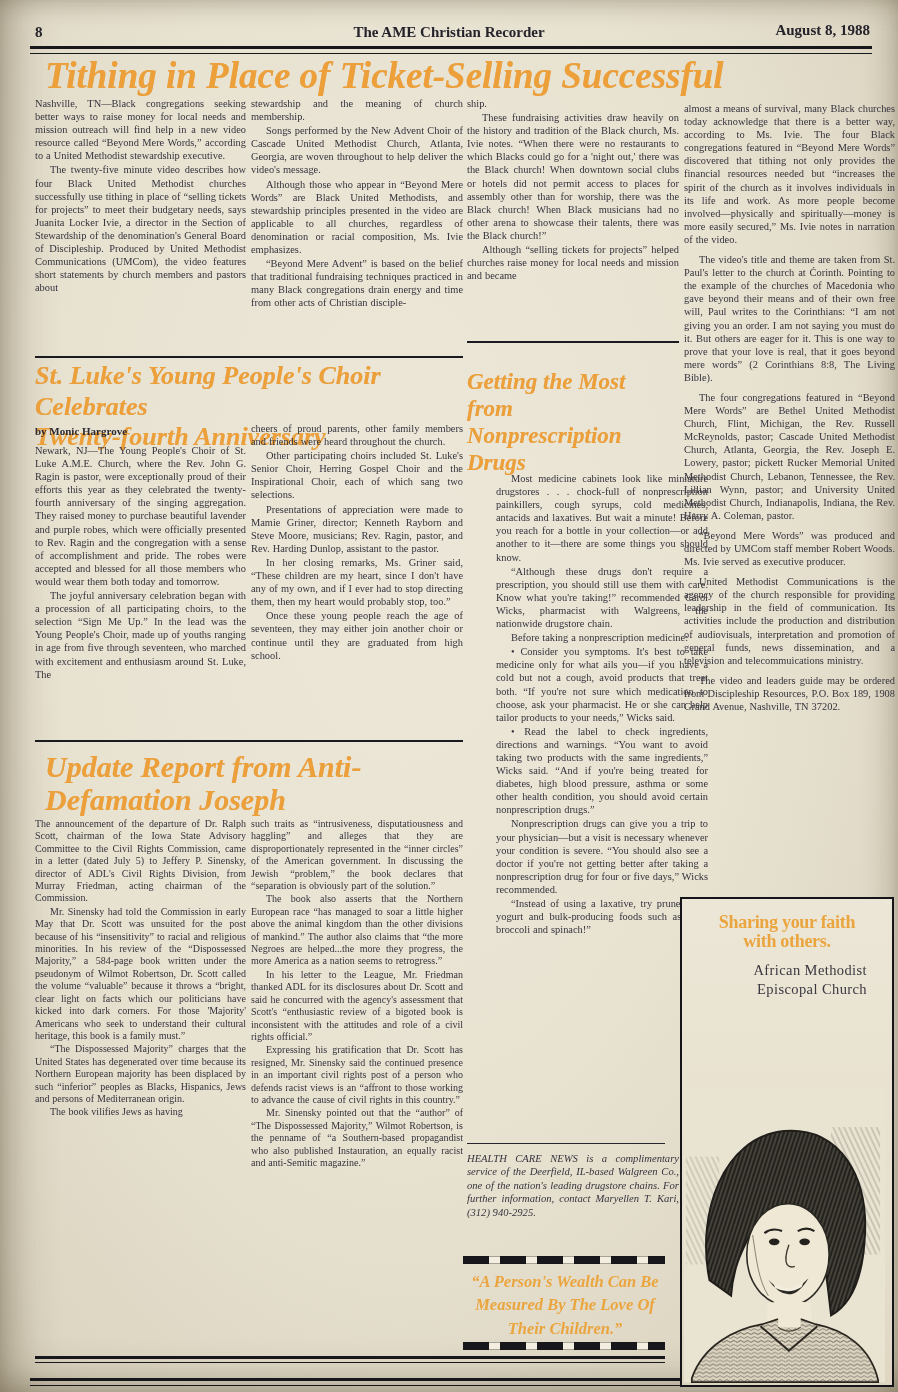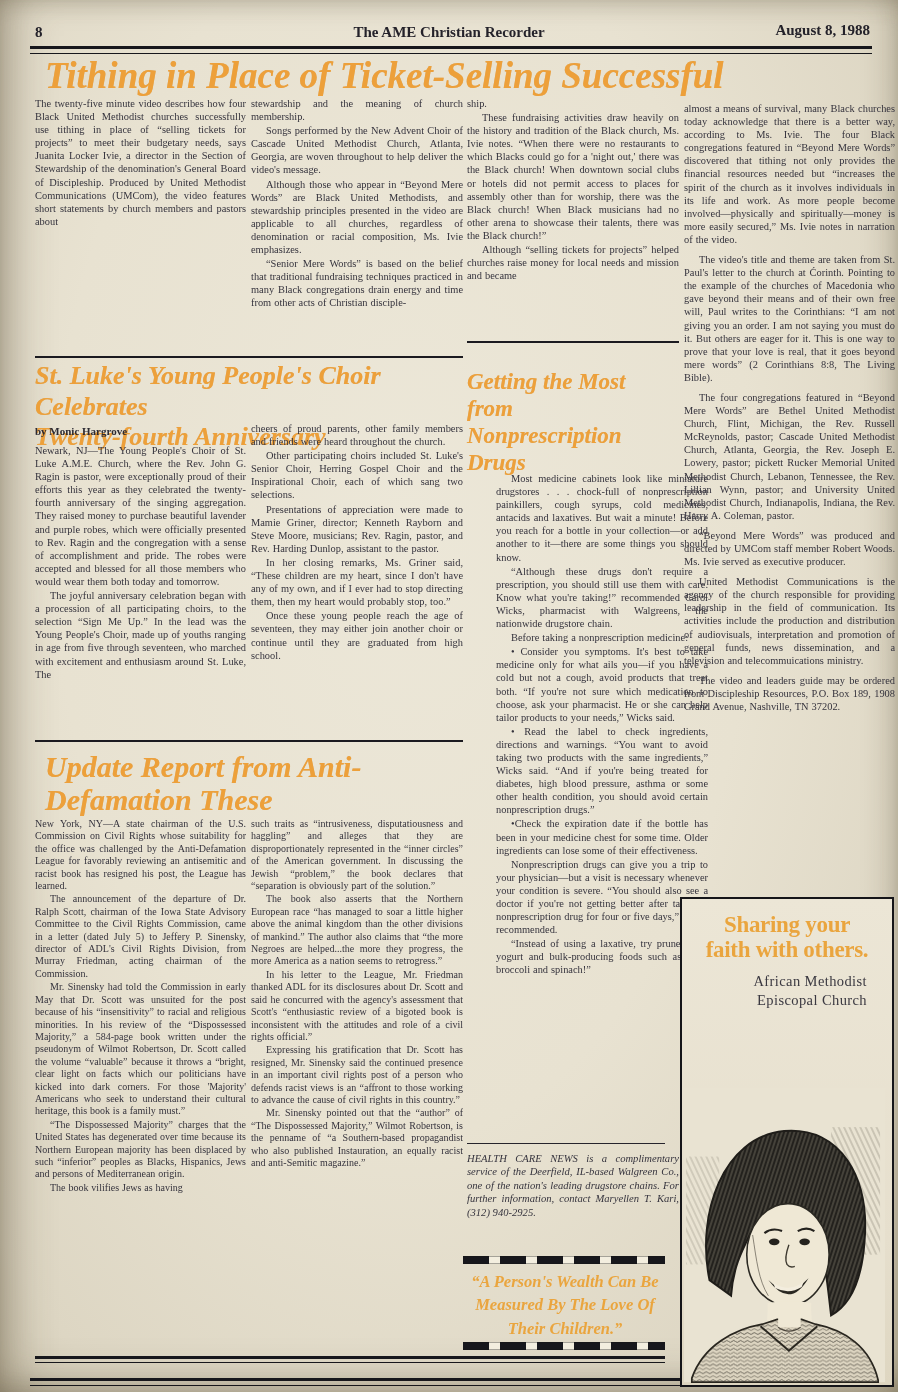--- a/index.html
+++ b/index.html
@@ -33,44 +33,45 @@
   .body-col.indent-all p:first-child{text-indent:15px;}
   .body-col.spread p{margin-bottom:7px;}
   .body-col.small{font-size:10px;line-height:12.4px;}
   .footnote{font-size:10.6px;line-height:13.4px;font-style:italic;text-align:justify;color:#35333d;}
   
   .dash-bar{height:6px;background:repeating-linear-gradient(90deg,#17171c 0 26px,#f3eedf 26px 37px);
     border-top:1px solid rgba(20,20,20,.35);border-bottom:1px solid rgba(20,20,20,.35);}
   .pull-quote{font-size:16.5px;font-weight:700;font-style:italic;color:#eaa53e;text-align:center;line-height:1.42;}
   
   #ad-box{border:2.5px solid #151519;background:linear-gradient(180deg,#ece6d6 0%,#e6dfcd 70%,#ded6c1 100%);}
-  .ad-heading{font-size:23px;line-height:1.08;color:#eaa53e;font-weight:600;text-align:center;letter-spacing:-.3px;}
+  .ad-heading{font-size:18px;line-height:1.08;color:#eaa53e;font-weight:600;text-align:center;letter-spacing:-.3px;}
   .ad-org{font-size:14.5px;line-height:1.3;color:#3a3840;text-align:right;letter-spacing:.4px;}
 </style>
 </head>
 <body>
 
 <div id="page">
 
   <div class="abs hdr" style="left:35px;top:24px;">8</div>
   <div class="abs hdr" style="left:0;right:0;top:24px;text-align:center;font-family:Liberation Serif, serif;">The AME Christian Recorder</div>
   <div class="abs hdr" style="right:28px;top:22px;">August 8, 1988</div>
   <div class="abs rule-double" style="left:30px;right:26px;top:46px;"></div>
 
   <div class="abs headline" id="tithing-headline" style="left:45px;top:56px;width:650px;">
       <p>Tithing in Place of Ticket-Selling Successful</p>
     </div>
   <div class="abs body-col" style="left:35px;top:97px;width:211px;height:256px;">
+      <p>Nashville, TN—Black congregations seeking better ways to raise money for local needs and mission outreach will find help in a new video resource called “Beyond Mere Words,” according to a United Methodist stewardship executive.</p>
       <p>The twenty-five minute video describes how four Black United Methodist churches successfully use tithing in place of “selling tickets for projects” to meet their budgetary needs, says Juanita Locker Ivie, a director in the Section of Stewardship of the denomination's General Board of Discipleship. Produced by United Methodist Communications (UMCom), the video features short statements by church members and pastors about</p>
     </div>
   <div class="abs body-col" style="left:251px;top:97px;width:212px;height:256px;">
       <p>stewardship and the meaning of church membership.</p>
       <p>Songs performed by the New Advent Choir of Cascade United Methodist Church, Atlanta, Georgia, are woven throughout to help deliver the video's message.</p>
       <p>Although those who appear in “Beyond Mere Words” are Black United Methodists, and stewardship principles presented in the video are applicable to all churches, regardless of denomination or racial composition, Ms. Ivie emphasizes.</p>
-      <p>“Senior Mere Words” is based on the belief that traditional fundraising techniques practiced in many Black congregations drain energy and time from other acts of Christian disciple-</p>
+      <p>“Beyond Mere Advent” is based on the belief that traditional fundraising techniques practiced in many Black congregations drain energy and time from other acts of Christian disciple-</p>
     </div>
   <div class="abs body-col" style="left:467px;top:97px;width:212px;height:240px;">
       <p>ship.</p>
       <p>These fundraising activities draw heavily on the history and tradition of the Black church, Ms. Ivie notes. “When there were no restaurants to which Blacks could go for a 'night out,' there was the Black church! When downtown social clubs or hotels did not permit access to places for assembly other than for worship, there was the Black church! When Black musicians had no other arena to showcase their talents, there was the Black church!”</p>
       <p>Although “selling tickets for projects” helped churches raise money for local needs and mission and became</p>
     </div>
   <div class="abs body-col spread" style="left:684px;top:102px;width:211px;height:800px;">
       <p>almost a means of survival, many Black churches today acknowledge that there is a better way, according to Ms. Ivie. The four Black congregations featured in “Beyond Mere Words” discovered that tithing not only provides the financial resources needed but “increases the spirit of the church as it involves individuals in its life and work. As more people become involved—physically and spiritually—money is more easily secured,” Ms. Ivie notes in narration of the video.</p>
       <p>The video's title and theme are taken from St. Paul's letter to the church at Ćorinth. Pointing to the example of the churches of Macedonia who gave beyond their means and of their own free will, Paul writes to the Corinthians: “I am not giving you an order. I am not saying you must do it. But others are eager for it. This is one way to prove that your love is real, that it goes beyond mere words” (2 Corinthians 8:8, The Living Bible).</p>
       <p>The four congregations featured in “Beyond Mere Words” are Bethel United Methodist Church, Flint, Michigan, the Rev. Russell McReynolds, pastor; Cascade United Methodist Church, Atlanta, Georgia, the Rev. Joseph E. Lowery, pastor; pickett Rucker Memorial United Methodist Church, Lebanon, Tennessee, the Rev. Lillian Wynn, pastor; and University United Methodist Church, Indianapolis, Indiana, the Rev. Harry A. Coleman, pastor.</p>
@@ -96,24 +97,23 @@
       <p>Other participating choirs included St. Luke's Senior Choir, Herring Gospel Choir and the Inspirational Choir, each of which sang two selections.</p>
       <p>Presentations of appreciation were made to Mamie Griner, director; Kenneth Rayborn and Steve Moore, musicians; Rev. Ragin, pastor, and Rev. Harding Dunlop, assistant to the pastor.</p>
       <p>In her closing remarks, Ms. Griner said, “These children are my heart, since I don't have any of my own, and if I ever had to stop directing them, then my heart would probably stop, too.”</p>
       <p>Once these young people reach the age of seventeen, they may either join another choir or continue until they are graduated from high school.</p>
     </div>
 
   <div class="abs rule-sep" style="left:35px;top:740px;width:428px;"></div>
 
   <div class="abs headline" id="adl-headline" style="left:45px;top:750px;width:430px;">
       <p>Update Report from Anti-</p>
-      <p>Defamation These</p>
+      <p>Defamation Joseph</p>
     </div>
   <div class="abs body-col small" style="left:35px;top:818px;width:211px;height:536px;">
-      <p>New York, NY—A state chairman of the U.S. Commission on Civil Rights whose suitability for the office was challenged by the Anti-Defamation League for favorably reviewing an antisemitic and racist book has resigned his post, the League has learned.</p>
       <p>The announcement of the departure of Dr. Ralph Scott, chairman of the Iowa State Advisory Committee to the Civil Rights Commission, came in a letter (dated July 5) to Jeffery P. Sinensky, director of ADL's Civil Rights Division, from Murray Friedman, acting chairman of the Commission.</p>
       <p>Mr. Sinensky had told the Commission in early May that Dr. Scott was unsuited for the post because of his “insensitivity” to racial and religious minorities. In his review of the “Dispossessed Majority,” a 584-page book written under the pseudonym of Wilmot Robertson, Dr. Scott called the volume “valuable” because it throws a “bright, clear light on facts which our politicians have kicked into dark corners. For those 'Majority' Americans who seek to understand their cultural heritage, this book is a family must.”</p>
       <p>“The Dispossessed Majority” charges that the United States has degenerated over time because its Northern European majority has been displaced by such “inferior” peoples as Blacks, Hispanics, Jews and persons of Mediterranean origin.</p>
       <p>The book vilifies Jews as having</p>
     </div>
   <div class="abs body-col small" style="left:251px;top:818px;width:212px;height:536px;">
       <p>such traits as “intrusiveness, disputatiousness and haggling” and alleges that they are disproportionately represented in the “inner circles” of the American government. In discussing the Jewish “problem,” the book declares that “separation is obviously part of the solution.”</p>
       <p>The book also asserts that the Northern European race “has managed to soar a little higher above the animal kingdom than the other divisions of mankind.” The author also claims that “the more Negroes are helped...the more they progress, the more America as a nation seems to retrogress.”</p>
       <p>In his letter to the League, Mr. Friedman thanked ADL for its disclosures about Dr. Scott and said he concurred with the agency's assessment that Scott's “enthusiastic review of a bigoted book is inconsistent with the attitudes and role of a civil rights official.”</p>
       <p>Expressing his gratification that Dr. Scott has resigned, Mr. Sinensky said the continued presence in an important civil rights post of a person who defends racist views is an “affront to those working to advance the cause of civil rights in this country.”</p>
@@ -125,21 +125,20 @@
       <p>from</p>
       <p>Nonprescription</p>
       <p>Drugs</p>
     </div>
   <div class="abs body-col indent-all" style="left:467px;top:472px;width:212px;height:666px;margin-left:29px;">
       <p>Most medicine cabinets look like miniature drugstores . . . chock-full of nonprescription painkillers, cough syrups, cold medicines, antacids and laxatives. But wait a minute! Before you reach for a bottle in your collection—or add another to it—there are some things you should know.</p>
       <p>“Although these drugs don't require a prescription, you should still use them with care. Know what you're taking!” recommended Carol Wicks, pharmacist with Walgreens, the nationwide drugstore chain.</p>
       <p>Before taking a nonprescription medicine:</p>
       <p>• Consider you symptoms. It's best to take medicine only for what ails you—if you have a cold but not a cough, avoid products that treat both. “If you're not sure which medication to choose, ask your pharmacist. He or she can help tailor products to your needs,” Wicks said.</p>
       <p>• Read the label to check ingredients, directions and warnings. “You want to avoid taking two products with the same ingredients,” Wicks said. “And if you're being treated for diabetes, high blood pressure, asthma or some other health condition, you should avoid certain nonprescription drugs.”</p>
-      <p>•Check the expiration date if the bottle has been in your medicine chest for some time. Older ingredients can lose some of their effectiveness.</p>
       <p>Nonprescription drugs can give you a trip to your physician—but a visit is necessary whenever your condition is severe. “You should also see a doctor if you're not getting better after taking a nonprescription drug for four or five days,” Wicks recommended.</p>
       <p>“Instead of using a laxative, try prune juice, yogurt and bulk-producing foods such as bran, broccoli and spinach!”</p>
     </div>
   <div class="abs rule-thin" style="left:467px;top:1143px;width:198px;"></div>
   <div class="abs footnote" style="left:467px;top:1152px;width:212px;height:96px;overflow:hidden;">HEALTH CARE NEWS is a complimentary service of the Deerfield, IL-based Walgreen Co., one of the nation's leading drugstore chains. For further information, contact Maryellen T. Kari, (312) 940-2925.</div>
 
   <div class="abs dash-bar" style="left:463px;top:1256px;width:202px;"></div>
   <div class="abs pull-quote" style="left:467px;top:1270px;width:196px;text-align:center;">“A Person's Wealth Can Be Measured By The Love Of Their Children.”</div>
   <div class="abs dash-bar" style="left:463px;top:1342px;width:202px;"></div>
 

